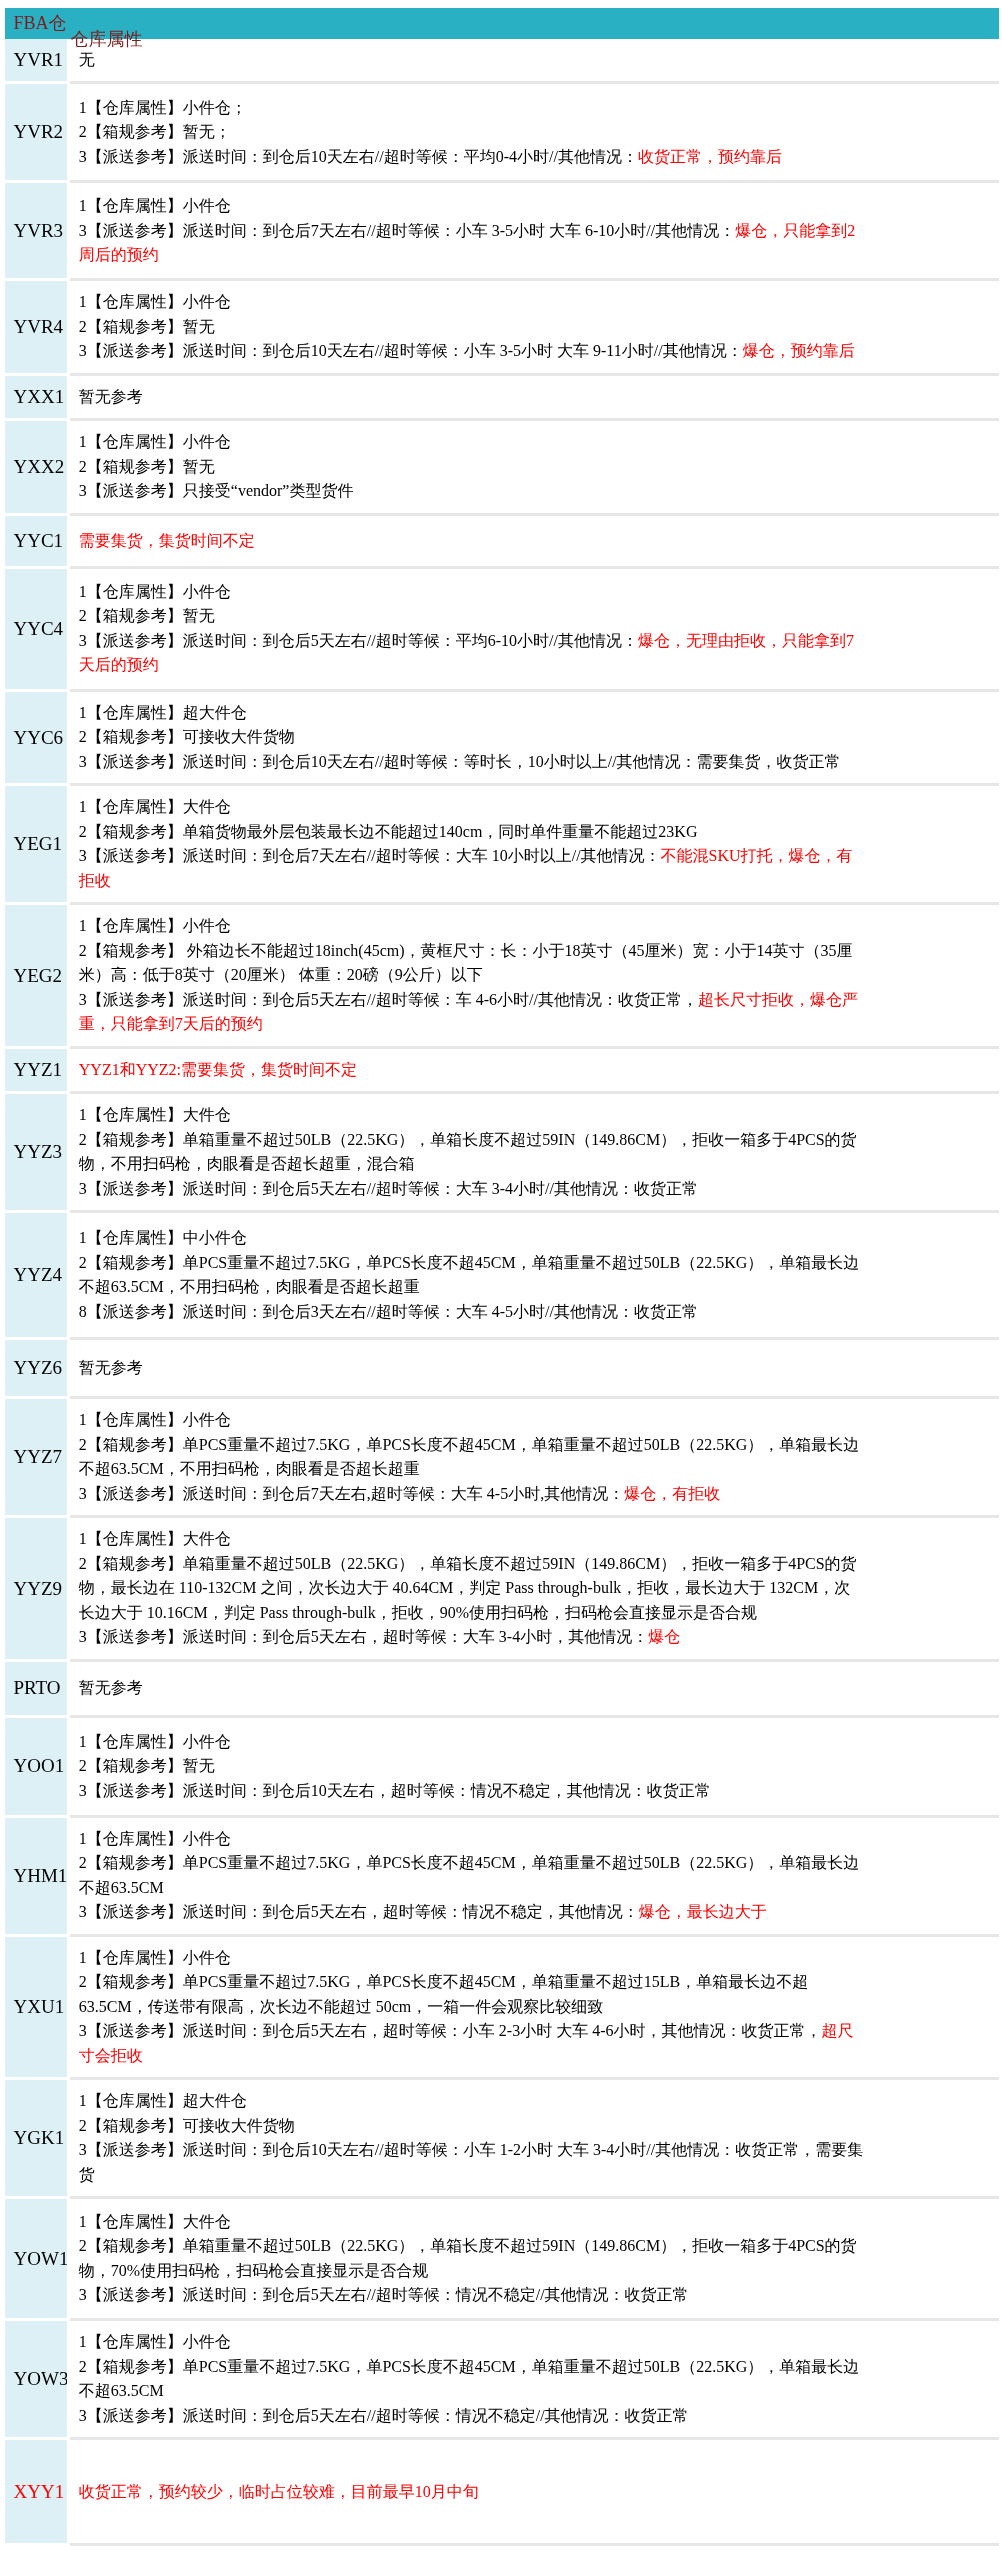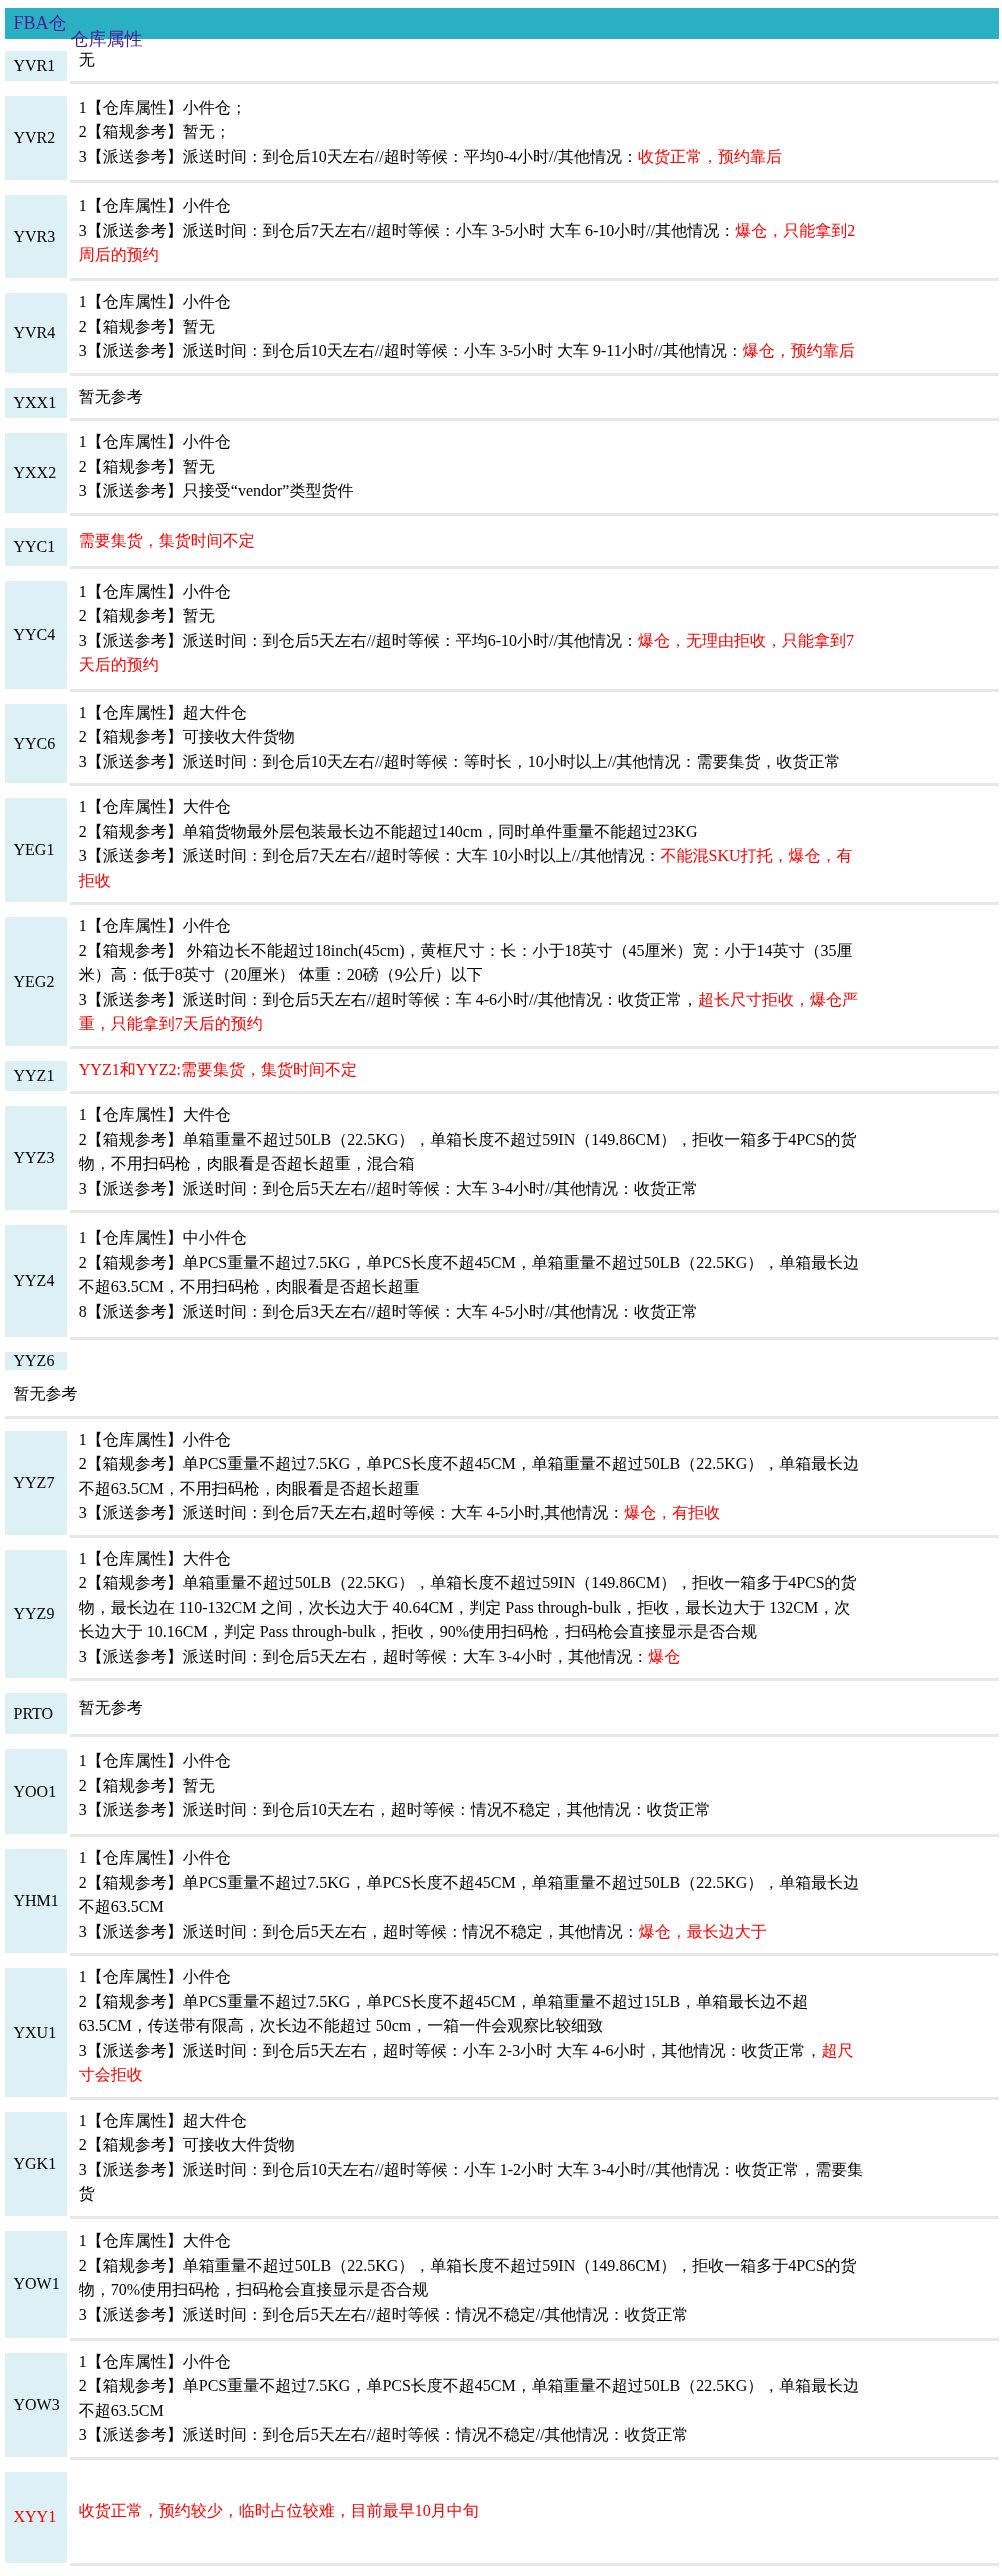--- a/index.html
+++ b/index.html
@@ -20,33 +20,32 @@
   .title-bar{
     background:var(--title_bg);
     height:51px;
     display:flex;align-items:center;justify-content:center;
     font-size:29px;font-weight:bold;letter-spacing:1.1px;
   }
   .header-bar{
     background:var(--header_bg);
     height:31px;
     display:flex;align-items:center;
-    color:#4c1d95;font-size:18px;justify-content:space-between;
+    color:#7f1d1d;font-size:18px;justify-content:space-between;
   }
   .header-col1{width:66px;padding-left:9px;box-sizing:border-box;flex:none;}
   .header-col2{flex:1;margin-top:32px;}
   .row{display:flex;align-items:stretch;}
   .code-cell{
     width:62px;flex:none;
     background:var(--code_bg);
     display:flex;align-items:center;
-    font-size:16px;
+    font-size:19px;
     padding-left:9px;box-sizing:border-box;
     border-bottom:3.3px solid #ffffff;
-    margin-top:12px;
   }
   .code-cell.red{color:var(--red);}
   .gap{width:3.3px;flex:none;background:#ffffff;}
   .content-cell{
     flex:1;
     border-bottom:3.3px solid var(--border);
     display:flex;flex-direction:column;justify-content:center;
     font-size:16px;line-height:24.5px;
     padding:9px 134px 9px 9px;box-sizing:border-box;
   }
@@ -172,21 +171,21 @@
       </div>
       <div class="row" style="min-height: 127px;">
         <div class="code-cell">YYZ4</div>
         <div class="gap"></div>
         <div class="content-cell">
           <div class="line"><span>1【仓库属性】中小件仓</span></div>
           <div class="line"><span>2【箱规参考】单PCS重量不超过7.5KG，单PCS长度不超45CM，单箱重量不超过50LB（22.5KG），单箱最长边不超63.5CM，不用扫码枪，肉眼看是否超长超重</span></div>
           <div class="line"><span>8【派送参考】派送时间：到仓后3天左右//超时等候：大车 4-5小时//其他情况：收货正常</span></div>
         </div>
       </div>
-      <div class="row" style="min-height: 59px; flex-direction: column;">
+      <div class="row" style="min-height: 59px;">
         <div class="code-cell">YYZ6</div>
         <div class="gap"></div>
         <div class="content-cell">
           <div class="line"><span>暂无参考</span></div>
         </div>
       </div>
       <div class="row" style="min-height: 112px;">
         <div class="code-cell">YYZ7</div>
         <div class="gap"></div>
         <div class="content-cell">

